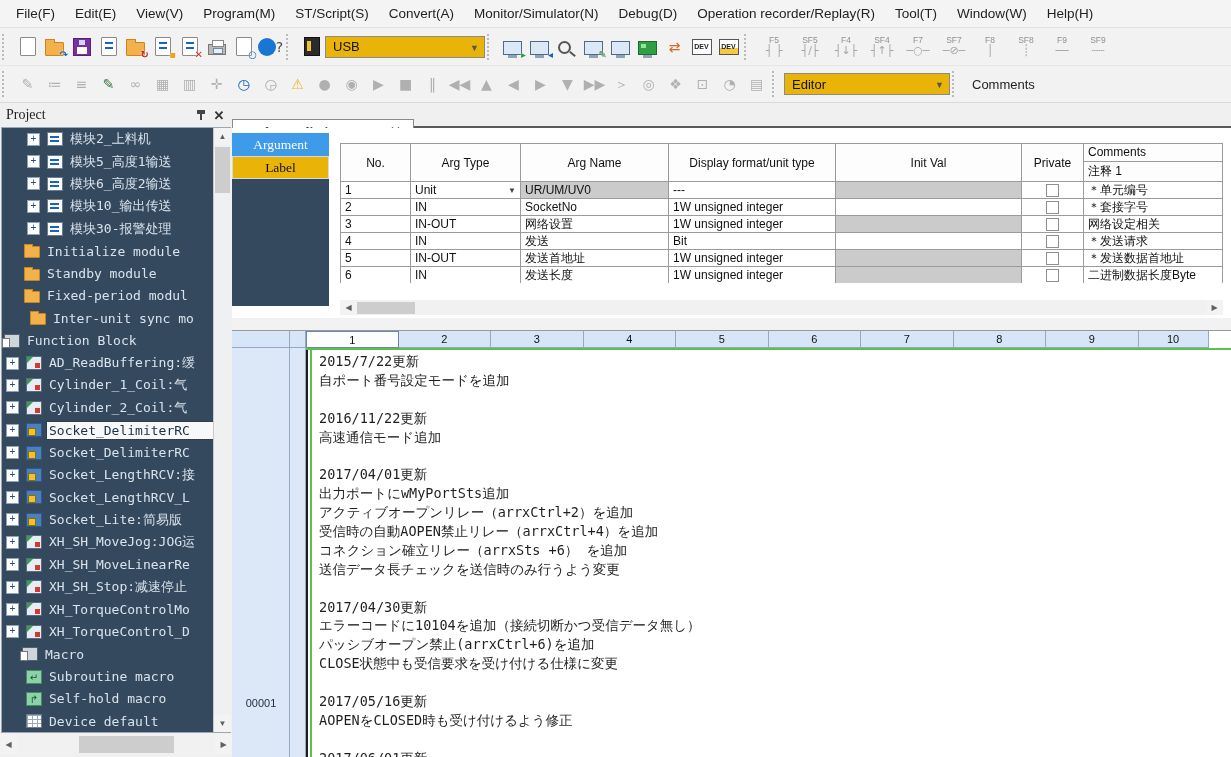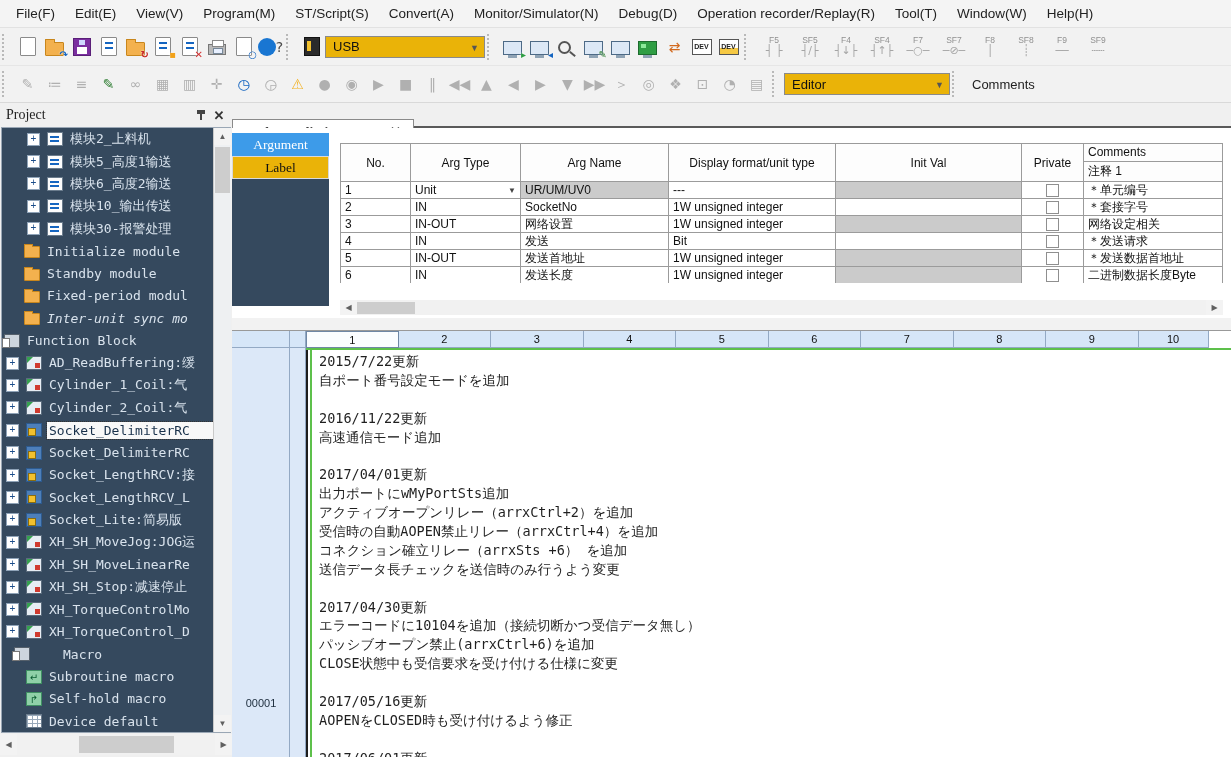--- a/index.html
+++ b/index.html
@@ -432,21 +432,21 @@
           <span class="tlab">Initialize module</span>
         </div>
         <div class="trow" style="padding-left: 22px;">
           <span class="ti ti-folder"></span>
           <span class="tlab">Standby module</span>
         </div>
         <div class="trow" style="padding-left: 22px;">
           <span class="ti ti-folder"></span>
           <span class="tlab">Fixed-period modul</span>
         </div>
-        <div class="trow" style="padding-left: 22px; font-style: italic;">
+        <div class="trow" style="padding-left: 28px;">
           <span class="ti ti-folder"></span>
           <span class="tlab">Inter-unit sync mo</span>
         </div>
         <div class="trow" style="padding-left: 2px;">
           <span class="ti ti-box3d"></span>
           <span class="tlab">Function Block</span>
         </div>
         <div class="trow" style="padding-left: 4px;">
           <span class="plus">+</span>
           <span class="ti ti-fb"></span>
@@ -505,21 +505,21 @@
         <div class="trow" style="padding-left: 4px;">
           <span class="plus">+</span>
           <span class="ti ti-fb"></span>
           <span class="tlab">XH_TorqueControlMo</span>
         </div>
         <div class="trow" style="padding-left: 4px;">
           <span class="plus">+</span>
           <span class="ti ti-fb"></span>
           <span class="tlab">XH_TorqueControl_D</span>
         </div>
-        <div class="trow" style="padding-left: 12px; gap: 26px;">
+        <div class="trow" style="padding-left: 20px;">
           <span class="ti ti-box3d"></span>
           <span class="tlab">Macro</span>
         </div>
         <div class="trow" style="padding-left: 24px;">
           <span class="ti ti-macro">↵</span>
           <span class="tlab">Subroutine macro</span>
         </div>
         <div class="trow" style="padding-left: 24px;">
           <span class="ti ti-macro">↱</span>
           <span class="tlab">Self-hold macro</span>

